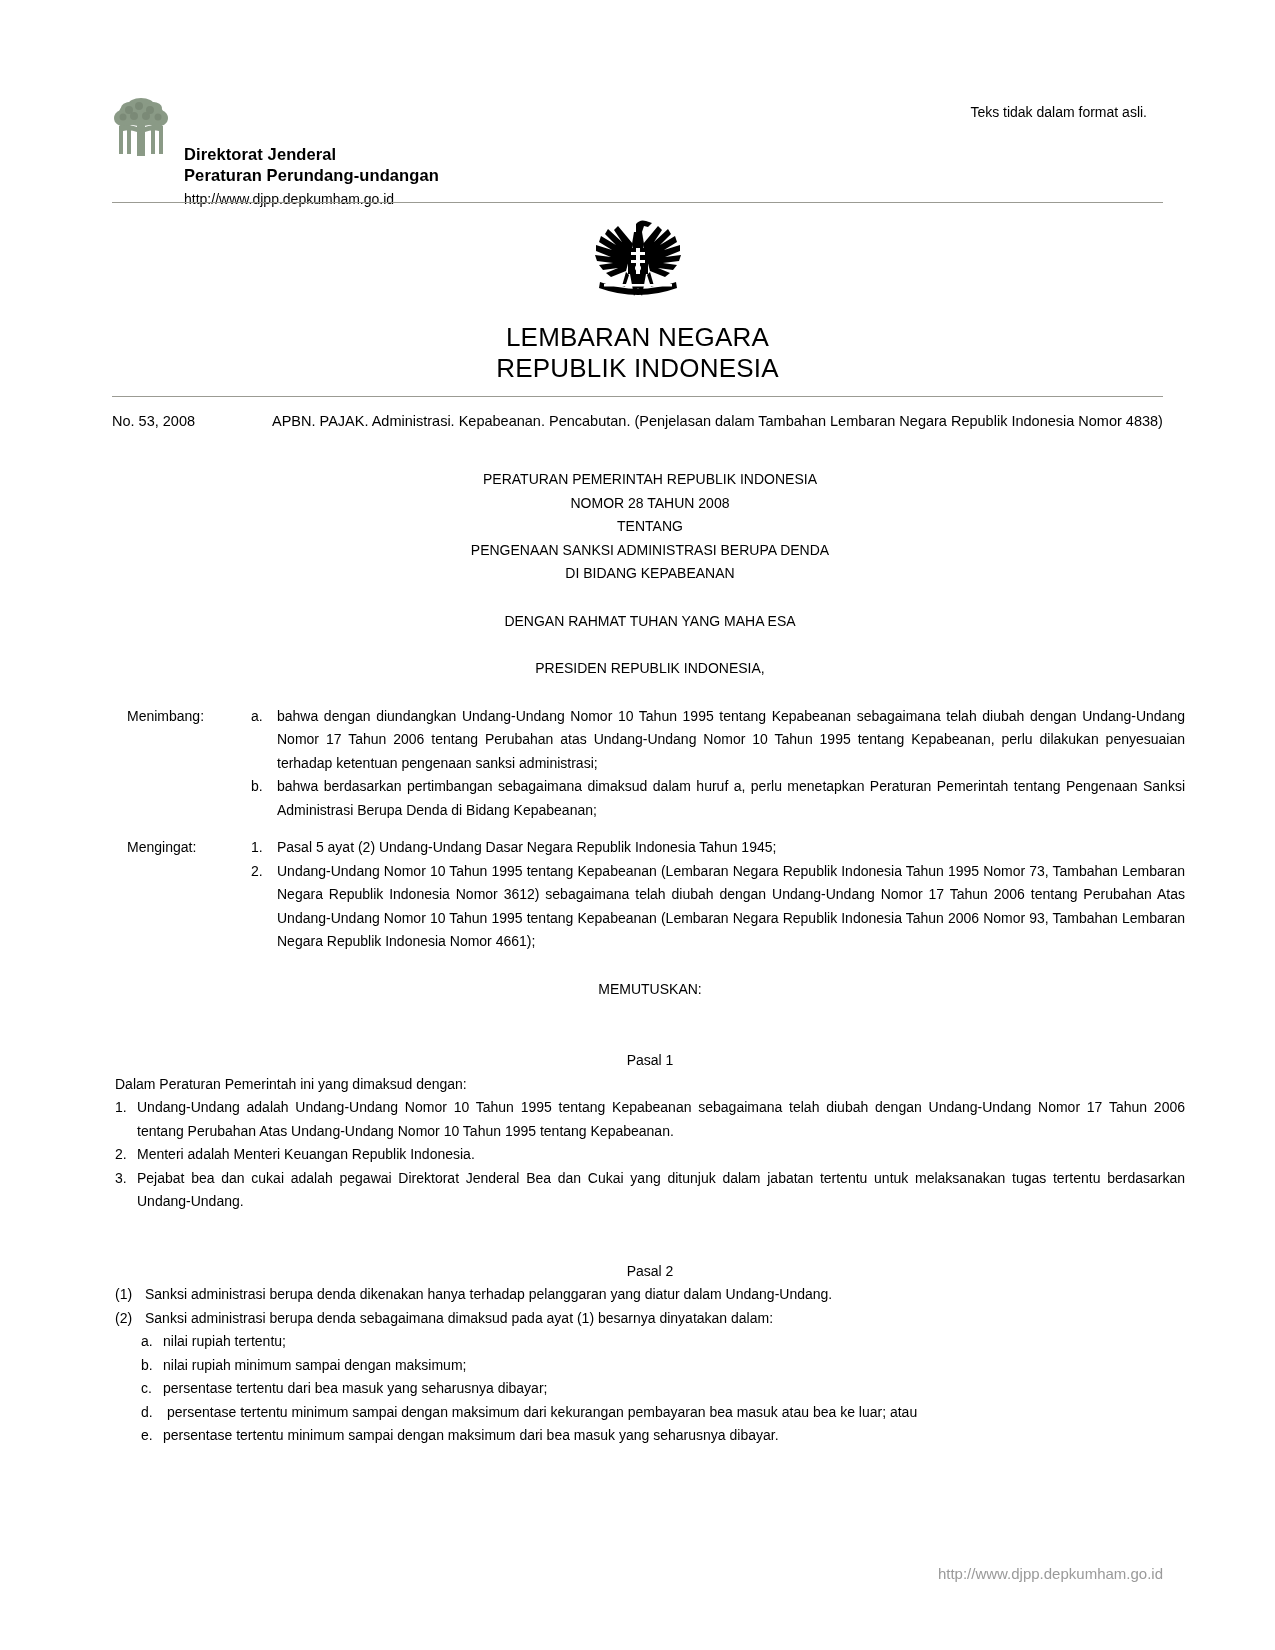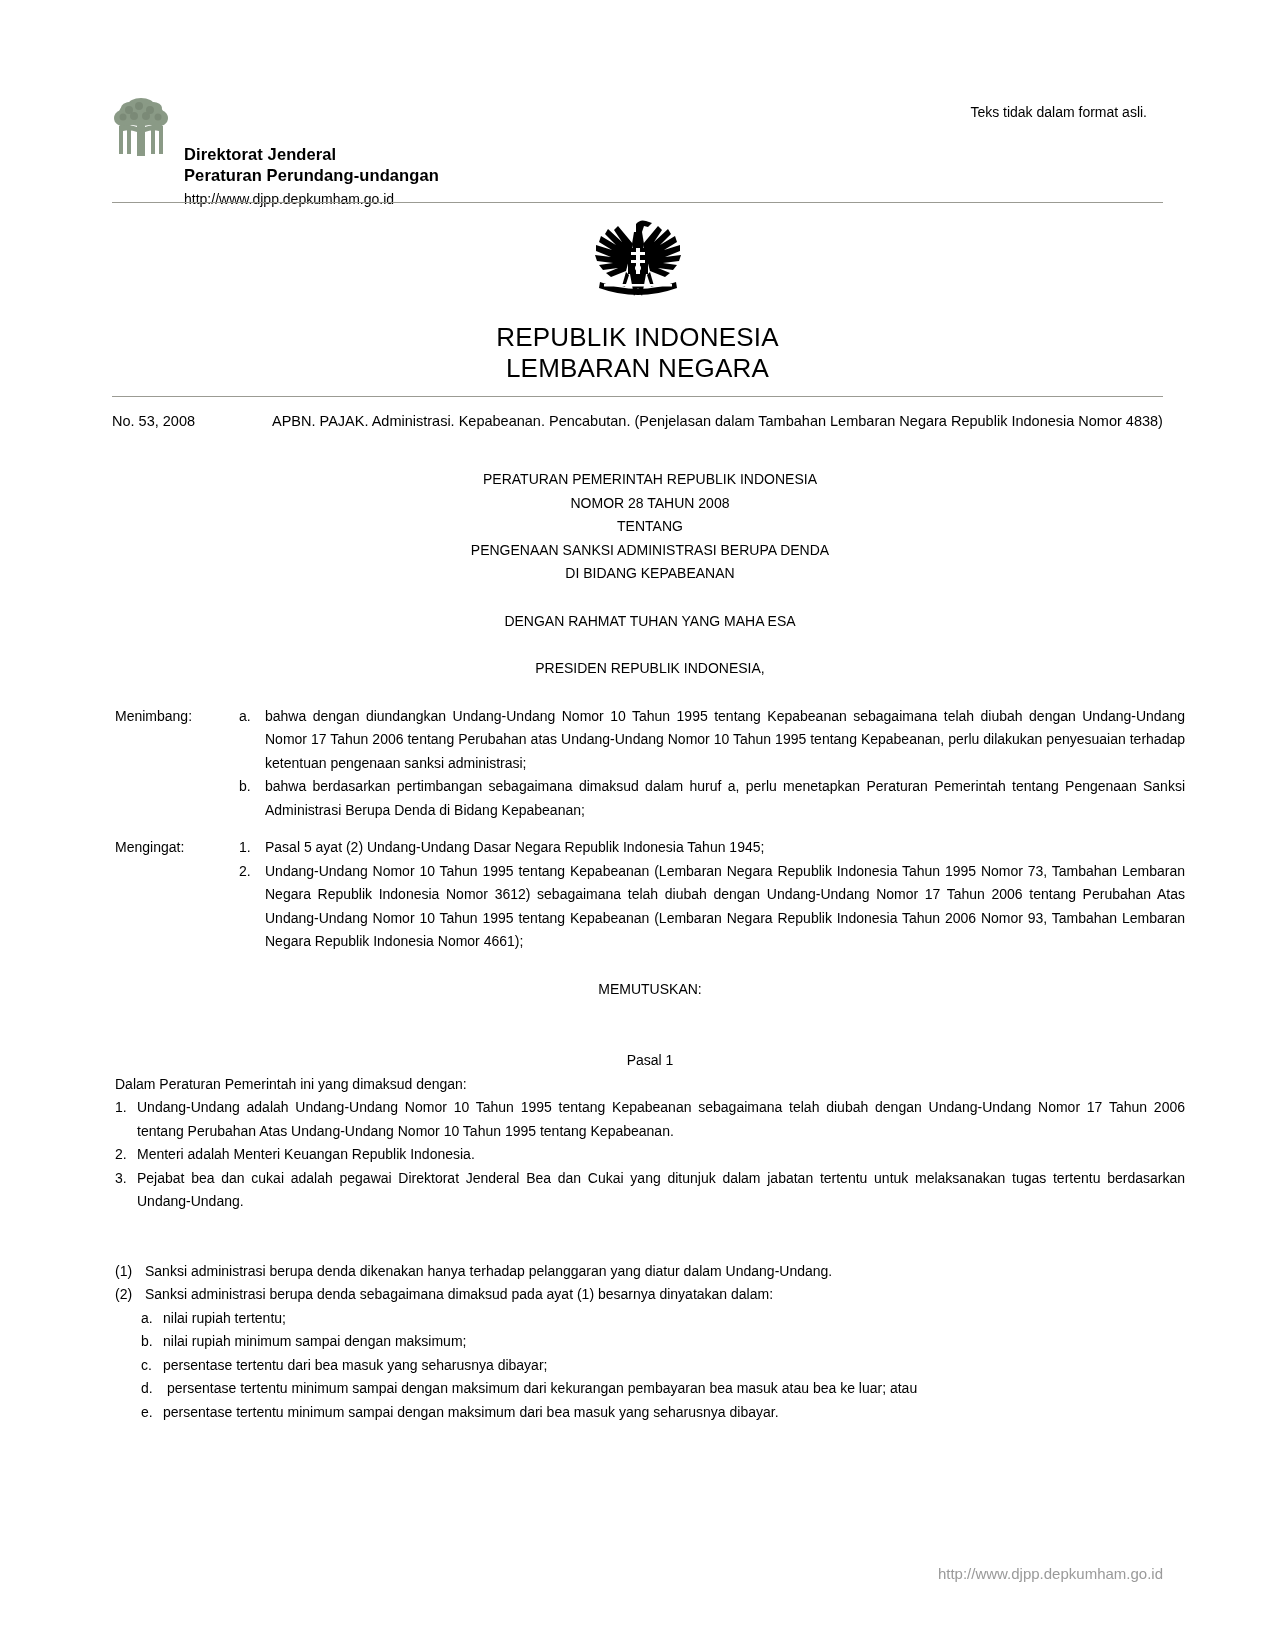--- a/index.html
+++ b/index.html
@@ -136,20 +136,21 @@
   .title-line { line-height: 23.5px; }
 
   
   .lblrow {
     display: flex;
     align-items: flex-start;
   }
   .lbl {
     flex: 0 0 auto;
     white-space: nowrap;
+    margin-left: 12px;
   }
   .lbl-menimbang { width: 124px; }
   .lbl-mengingat { width: 124px; }
   .lbl-menetapkan { width: 130px; }
   .lblrow-body { flex: 1 1 auto; }
 
   
   .item {
     display: flex;
     align-items: flex-start;
@@ -246,22 +247,22 @@
         </g>
         <g fill="#ffffff">
           <rect x="53" y="42" width="14" height="3"></rect>
           <rect x="53" y="50" width="14" height="3"></rect>
           <rect x="58" y="38" width="4" height="26"></rect>
           <circle cx="60" cy="58" r="3"></circle>
           <rect x="26" y="74" width="68" height="2.5"></rect>
         </g>
       </svg>
     </span>
+    <div class="masthead-title">LEMBARAN NEGARA</div>
     <div class="masthead-title">REPUBLIK INDONESIA</div>
-    <div class="masthead-title">LEMBARAN NEGARA</div>
   </div>
 
   <div class="rule rule-bottom"></div>
 
   <div class="refline">
     <div class="refline-no">No. 53, 2008</div>
     <div class="refline-body">APBN. PAJAK. Administrasi. Kepabeanan. Pencabutan. (Penjelasan dalam Tambahan Lembaran Negara Republik Indonesia Nomor 4838)</div>
   </div>
 
   <div class="doc">
@@ -327,20 +328,21 @@
       <div class="item-mark mark-w22">2.</div>
       <div class="item-text nojust">Menteri adalah Menteri Keuangan Republik Indonesia.</div>
     </div>
     <div class="item">
       <div class="item-mark mark-w22">3.</div>
       <div class="item-text">Pejabat bea dan cukai adalah pegawai Direktorat Jenderal Bea dan Cukai yang ditunjuk dalam jabatan tertentu untuk melaksanakan tugas tertentu berdasarkan Undang-Undang.</div>
     </div>
 
     <div class="spacer-xl"></div>
 
+    <div class="center">Pasal 2</div>
     <div class="item">
       <div class="item-mark mark-w30">(1)</div>
       <div class="item-text nojust">Sanksi administrasi berupa denda dikenakan hanya terhadap pelanggaran yang diatur dalam Undang-Undang.</div>
     </div>
     <div class="item">
       <div class="item-mark mark-w30">(2)</div>
       <div class="item-text nojust">Sanksi administrasi berupa denda sebagaimana dimaksud pada ayat (1) besarnya dinyatakan dalam:</div>
     </div>
 
     <div class="indent-a">

